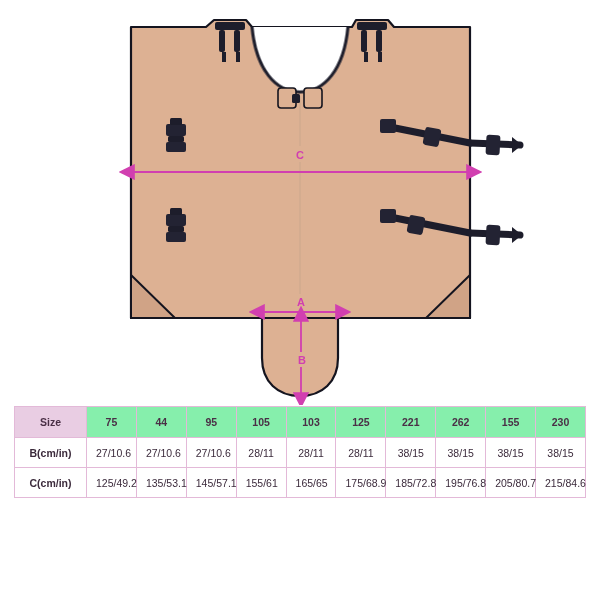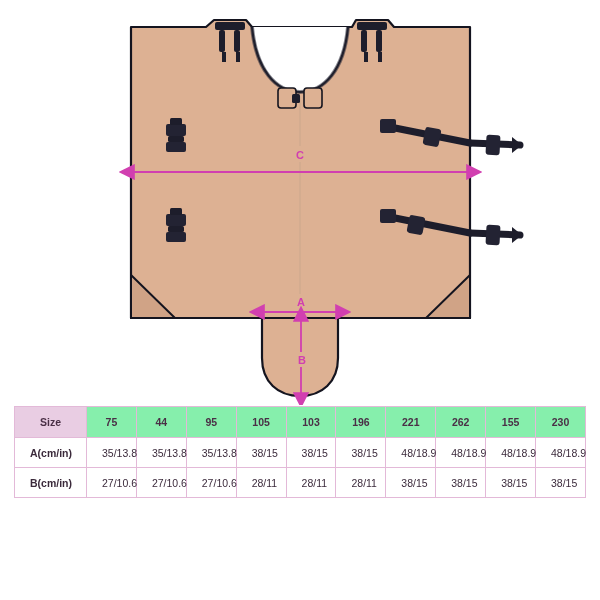--- a/index.html
+++ b/index.html
@@ -40,21 +40,21 @@
     border-collapse: collapse;
     width: 572px;
     table-layout: fixed;
     font-size: 10.5px;
     color: #3b2a3b;
   }
   table.size-table td {
     border: 1px solid #e3b9d8;
     text-align: center;
     height: 29px;
-    padding: 0 15px;
+    padding: 0 9px;
     background: #ffffff;
     font-family: "Liberation Sans", sans-serif;
   }
   table.size-table tr.head td {
     background: #86efac;
     font-weight: bold;
     color: #4a2f46;
     height: 30px;
   }
   table.size-table td.rowhead {
@@ -196,47 +196,47 @@
         <col>
     </colgroup>
     <tbody>
       <tr class="head">
         <td>Size</td>
         <td>75</td>
         <td>44</td>
         <td>95</td>
         <td>105</td>
         <td>103</td>
-        <td>196</td>
+        <td>125</td>
         <td>221</td>
         <td>262</td>
         <td>155</td>
         <td>230</td>
-      </tr>
-      <tr>
-        <td class="rowhead">A(cm/in)</td>
-        <td>35/13.8</td>
-        <td>35/13.8</td>
-        <td>35/13.8</td>
-        <td>38/15</td>
-        <td>38/15</td>
-        <td>38/15</td>
-        <td>48/18.9</td>
-        <td>48/18.9</td>
-        <td>48/18.9</td>
-        <td>48/18.9</td>
       </tr>
       <tr>
         <td class="rowhead">B(cm/in)</td>
         <td>27/10.6</td>
         <td>27/10.6</td>
         <td>27/10.6</td>
         <td>28/11</td>
         <td>28/11</td>
         <td>28/11</td>
         <td>38/15</td>
         <td>38/15</td>
         <td>38/15</td>
         <td>38/15</td>
       </tr>
+      <tr>
+        <td class="rowhead">C(cm/in)</td>
+        <td>125/49.2</td>
+        <td>135/53.1</td>
+        <td>145/57.1</td>
+        <td>155/61</td>
+        <td>165/65</td>
+        <td>175/68.9</td>
+        <td>185/72.8</td>
+        <td>195/76.8</td>
+        <td>205/80.7</td>
+        <td>215/84.6</td>
+      </tr>
     </tbody>
   </table>
 </div>
 
 </body></html>

